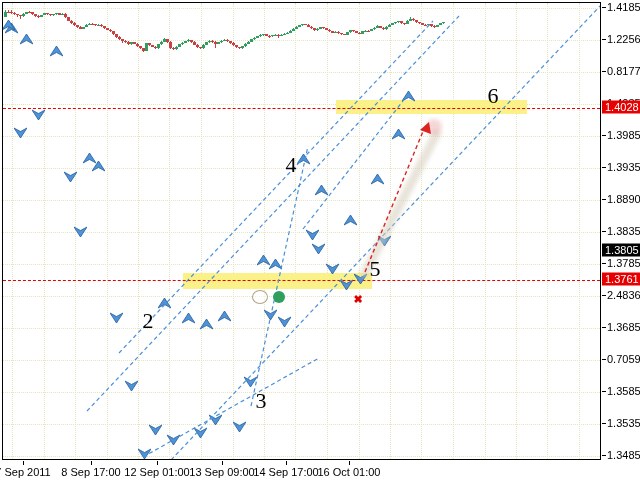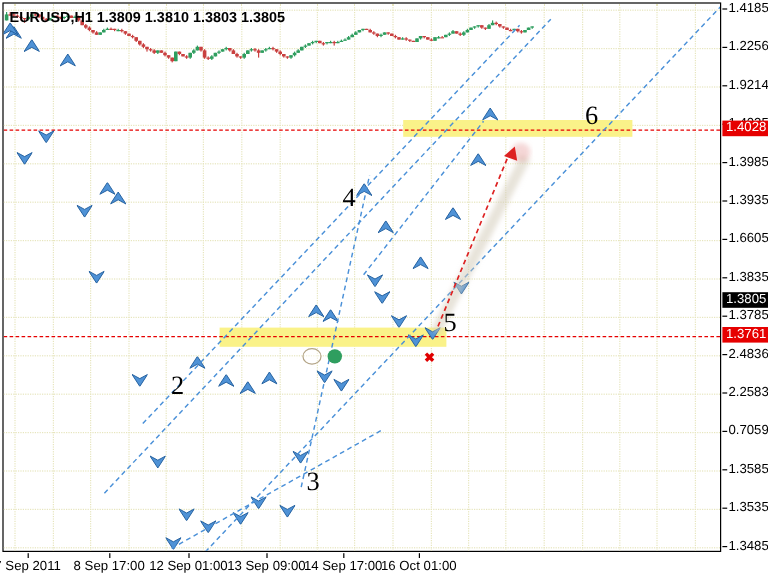--- a/index.html
+++ b/index.html
@@ -531,45 +531,44 @@
         <div class="dot-mark" style="left: 270px; top: 288px; width: 12px; height: 12px; background: rgb(47, 158, 95);"></div>
       </div>
     <div id="layer-text">
         <div class="num-label" style="left: 145px; top: 318px;">2</div>
         <div class="num-label" style="left: 258px; top: 398px;">3</div>
         <div class="num-label" style="left: 288px; top: 162px;">4</div>
         <div class="num-label" style="left: 372px; top: 266px;">5</div>
         <div class="num-label" style="left: 490px; top: 93px;">6</div>
         <div class="x-mark" style="left: 355px; top: 296px;">✖</div>
       </div>
-    <div id="chart-title">EURUSD,H1 1.3809 1.3810 1.3803 1.3805</div>
   </div>
   <div id="price-axis">
       <div class="ptick" style="top: 7px;"></div>
       <div class="plabel" style="top: 7px;">1.4185</div>
       <div class="ptick" style="top: 39px;"></div>
       <div class="plabel" style="top: 39px;">1.2256</div>
       <div class="ptick" style="top: 71px;"></div>
-      <div class="plabel" style="top: 71px;">1.9214</div>
+      <div class="plabel" style="top: 71px;">0.8177</div>
       <div class="ptick" style="top: 103px;"></div>
       <div class="plabel" style="top: 103px;">1.4035</div>
       <div class="ptick" style="top: 135px;"></div>
       <div class="plabel" style="top: 135px;">1.3985</div>
       <div class="ptick" style="top: 167px;"></div>
       <div class="plabel" style="top: 167px;">1.3935</div>
       <div class="ptick" style="top: 199px;"></div>
-      <div class="plabel" style="top: 199px;">1.6605</div>
+      <div class="plabel" style="top: 199px;">1.8890</div>
       <div class="ptick" style="top: 231px;"></div>
       <div class="plabel" style="top: 231px;">1.3835</div>
       <div class="ptick" style="top: 263px;"></div>
       <div class="plabel" style="top: 263px;">1.3785</div>
       <div class="ptick" style="top: 295px;"></div>
       <div class="plabel" style="top: 295px;">2.4836</div>
       <div class="ptick" style="top: 327px;"></div>
-      <div class="plabel" style="top: 327px;">2.2583</div>
+      <div class="plabel" style="top: 327px;">1.3685</div>
       <div class="ptick" style="top: 359px;"></div>
       <div class="plabel" style="top: 359px;">0.7059</div>
       <div class="ptick" style="top: 391px;"></div>
       <div class="plabel" style="top: 391px;">1.3585</div>
       <div class="ptick" style="top: 423px;"></div>
       <div class="plabel" style="top: 423px;">1.3535</div>
       <div class="ptick" style="top: 455px;"></div>
       <div class="plabel" style="top: 455px;">1.3485</div>
       <div class="pspecial" style="top: 107px; background: rgb(230, 0, 0);">1.4028</div>
       <div class="pspecial" style="top: 250px; background: rgb(0, 0, 0);">1.3805</div>

